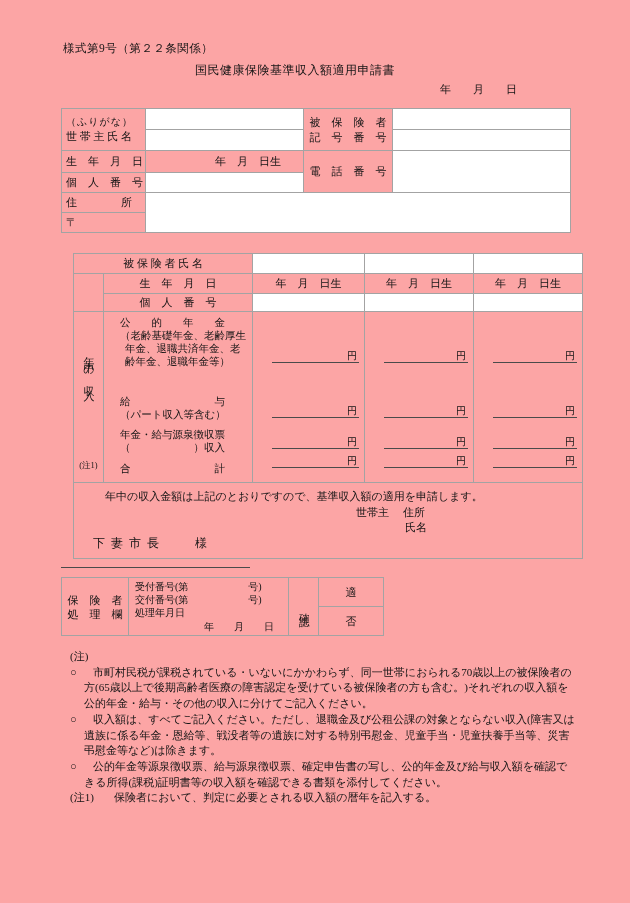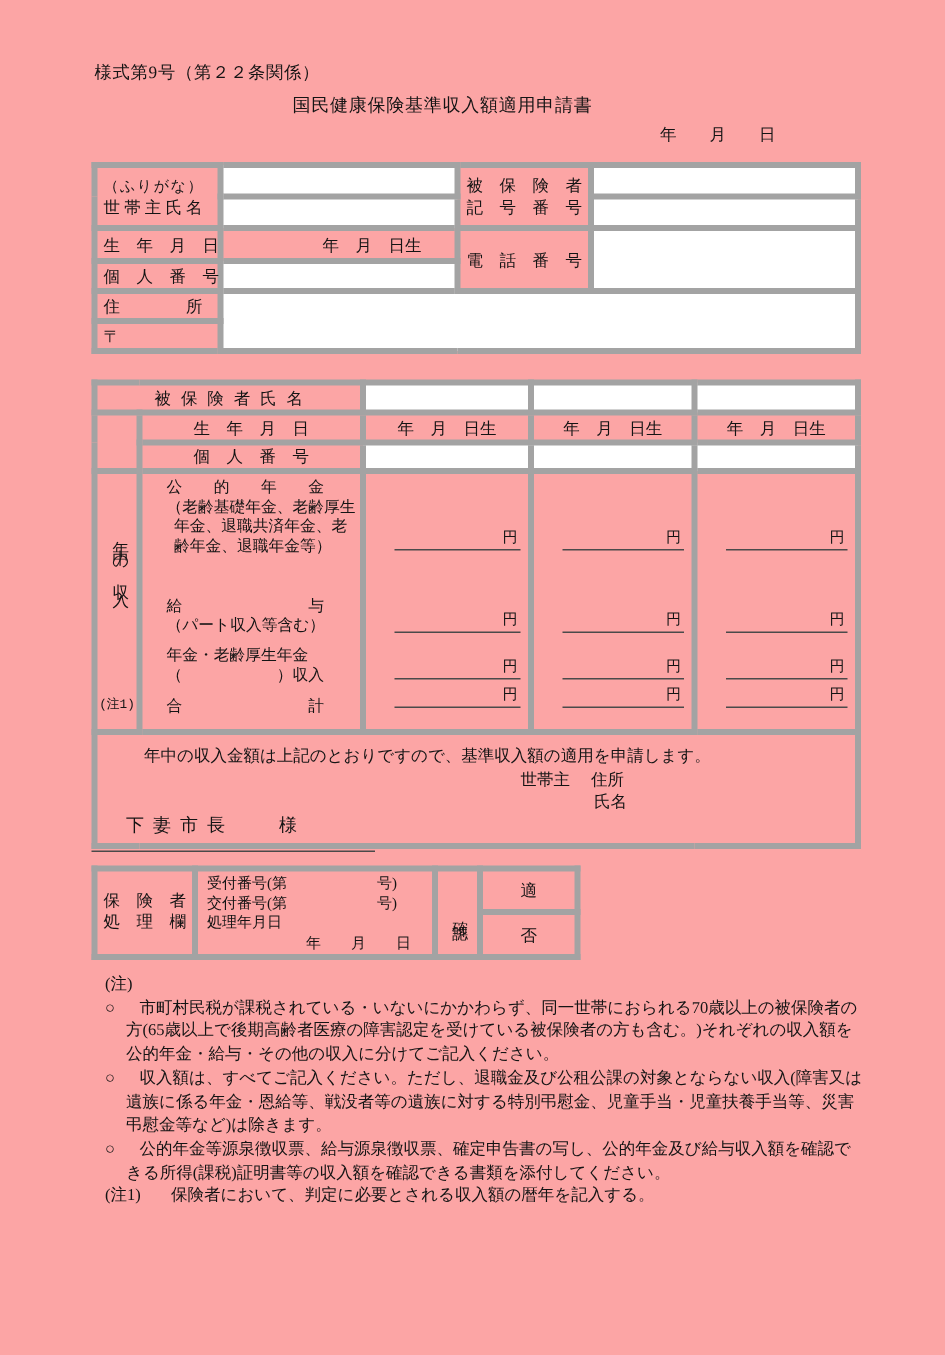--- a/index.html
+++ b/index.html
@@ -4,27 +4,27 @@
 <style>
   html,body{margin:0;padding:0;background:#ffffff;}
   body{width:630px;height:903px;font-family:"Liberation Serif","DejaVu Serif",serif;color:#141414;}
   .page{position:relative;width:630px;height:903px;background:#fca5a5;overflow:hidden;}
 
   .form-code{position:absolute;left:63px;top:41px;font-size:11.5px;letter-spacing:0.5px;}
   .title{position:absolute;left:0;top:62px;width:630px;text-align:center;font-size:12px;letter-spacing:0.5px;transform:translateX(-20px);}
   .date-line{position:absolute;top:82px;right:113px;font-size:11px;white-space:pre;}
 
   table{border-collapse:collapse;table-layout:fixed;}
-  td{border:4px solid #a3a3a3;padding:0 3px;font-size:11px;vertical-align:middle;}
+  td{border:1px solid #a3a3a3;padding:0 3px;font-size:11px;vertical-align:middle;}
   .blank{background:#fff;}
   .ctr{text-align:center;}
   .sp{white-space:pre;}
 
   #t1{position:absolute;left:61px;top:108px;width:509px;}
-  #t2{position:absolute;left:61px;top:253px;width:509px;font-family:Liberation Mono, monospace;}
+  #t2{position:absolute;left:73px;top:253px;width:509px;}
   #t3{position:absolute;left:61px;top:577px;width:322px;}
 
   #t1 .lab{padding:0 4px;}
   #t1 .furigana-line{font-size:10px;letter-spacing:1px;}
   #t1 .name-line{font-size:11px;}
   .val-right{text-align:right;padding-right:22px;white-space:pre;}
 
   
   .side-cell{vertical-align:top;}
   .side-inner{display:flex;flex-direction:column;align-items:center;height:168px;padding-top:36px;box-sizing:border-box;}
@@ -169,21 +169,21 @@
       <td class="labels-cell">
         <div class="lb lb1">
           <div class="main">公　　的　　年　　金</div>
           <div class="sub">（老齢基礎年金、老齢厚生年金、退職共済年金、老齢年金、退職年金等）</div>
         </div>
         <div class="lb lb2">
           <div class="main">給　　　　　　　　与</div>
           <div class="sub">（パート収入等含む）</div>
         </div>
         <div class="lb lb3">
-          <div class="main">年金・老齢厚生年金</div>
+          <div class="main">年金・給与源泉徴収票</div>
           <div class="sub sp">（　　　　　　）収入</div>
         </div>
         <div class="lb lb4">
           <div class="main">合　　　　　　　　計</div>
         </div>
       </td>
       <td class="val-cell">
         <div class="vblock vb1">
               <div class="uline"><span class="yen">円</span></div>
             </div>

